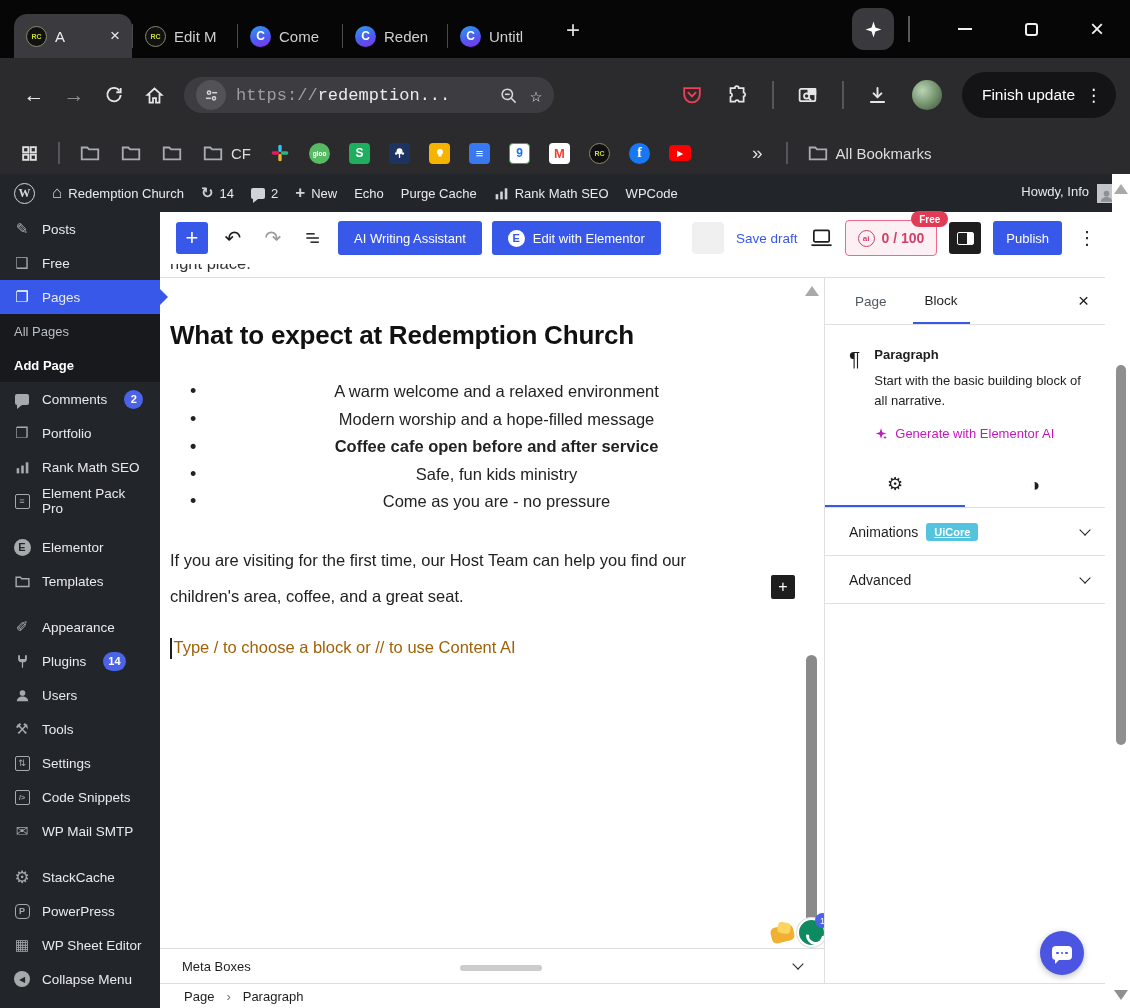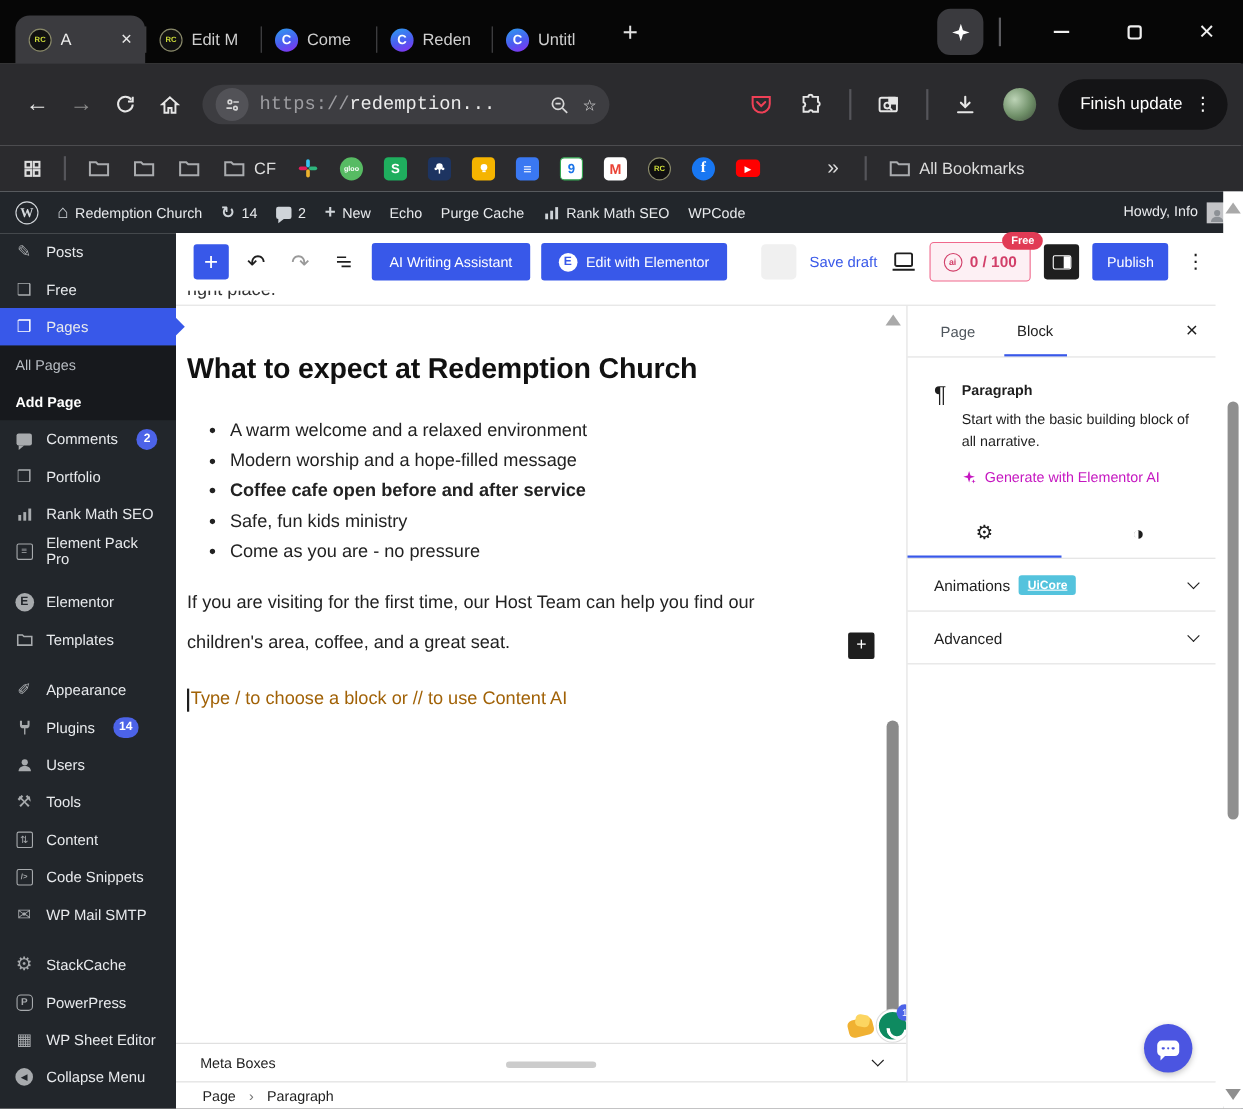--- a/index.html
+++ b/index.html
@@ -91,21 +91,21 @@
   .panel-toggle{width:32px;height:32px;background:#1e1e1e;border-radius:3px;display:flex;align-items:center;justify-content:center;}
   .pt-glyph{position:relative;width:17px;height:13px;border:1.6px solid #fff;border-radius:2px;}
   .pt-glyph::after{content:"";position:absolute;right:0;top:0;width:6px;height:100%;background:#fff;}
   .ekebab{color:#1e1e1e;font-size:18px;padding:0 4px;}
   .clipstrip{position:absolute;left:0;top:52px;width:664px;height:13px;overflow:hidden;}
   .clipstrip span{display:block;margin-top:-10px;padding-left:10px;font-size:16.5px;color:#333;}
   .hborder{position:absolute;left:0;top:65px;width:945px;height:1px;background:#ddd;}
   
   .canvas{position:absolute;left:0;top:66px;width:664px;height:670px;background:#fff;padding:40px 40px 0 10px;color:#222;}
   .canvas h1{font-size:26px;line-height:34px;font-weight:700;color:#111;letter-spacing:-0.2px;margin-bottom:26px;}
-  .canvas ul{list-style:none;margin-bottom:14px;}
+  .canvas ul{list-style:none;margin-bottom:26px;text-align:center;}
   .canvas li{position:relative;padding-left:39px;font-size:16.5px;line-height:27.5px;}
   .canvas li::before{content:"•";position:absolute;left:20px;font-size:18px;}
   .canvas li.bold{font-weight:700;}
   .canvas p{font-size:16.5px;line-height:36px;width:575px;margin-bottom:24px;}
   .placeholder-line{display:flex;align-items:flex-start;font-size:16.5px;color:#a16207;}
   .caret{display:inline-block;width:1.5px;height:21px;background:#1e1e1e;margin-right:2px;}
   .block-plus{position:absolute;left:611px;top:363px;width:24px;height:24px;background:#1e1e1e;color:#fff;border-radius:2px;display:flex;align-items:center;justify-content:center;font-size:16px;}
   
   .tri-up{width:0;height:0;border-left:7px solid transparent;border-right:7px solid transparent;border-bottom:10px solid #a9a9a9;}
   .tri-down{width:0;height:0;border-left:7px solid transparent;border-right:7px solid transparent;border-top:10px solid #8f8f8f;}
@@ -526,21 +526,21 @@
         <span>Users</span>
       </div>
     <div class="smi">
         <span class="mi">⚒</span>
         <span>Tools</span>
       </div>
     <div class="smi">
         <span class="mi">
           <span class="box-i" style="font-size:9px;font-weight:400;">⇅</span>
         </span>
-        <span>Content</span>
+        <span>Settings</span>
       </div>
     <div class="smi">
         <span class="mi">
           <span class="box-i" style="font-size:7px;">/&gt;</span>
         </span>
         <span>Code Snippets</span>
       </div>
     <div class="smi">
         <span class="mi">✉</span>
         <span>WP Mail SMTP</span>

